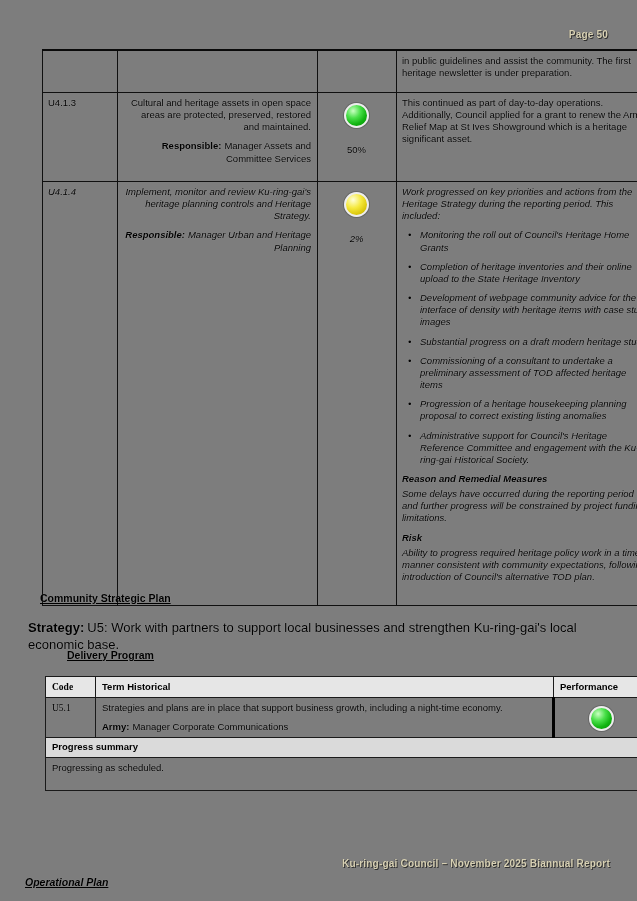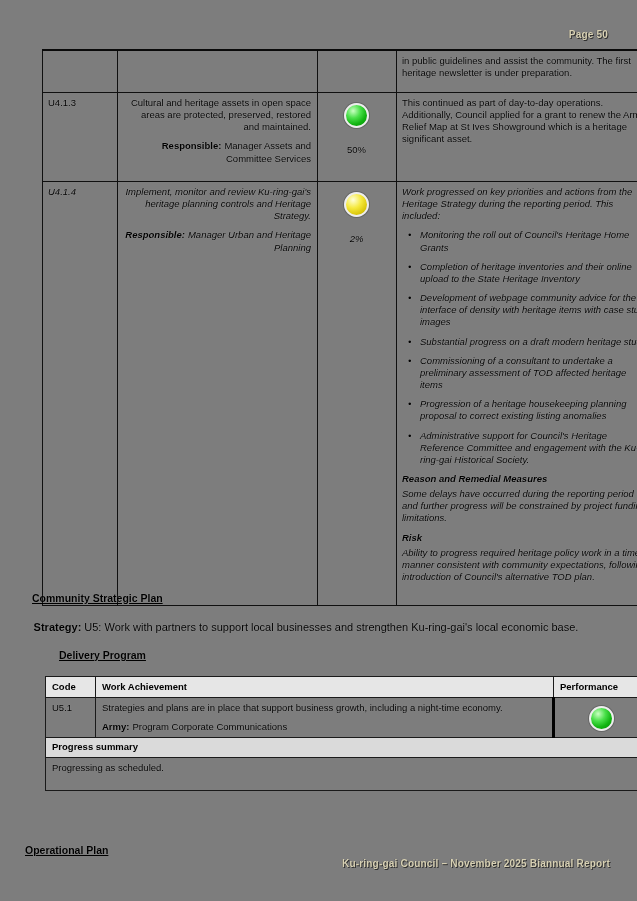--- a/index.html
+++ b/index.html
@@ -45,40 +45,39 @@
   .para{margin:0 0 7px 0;}
   .bullets{margin:0 0 6px 0;padding:0 0 0 6px;list-style:none;}
   .bullets li{
     margin:0 0 7px 0;padding-left:12px;position:relative;
   }
   .bullets li::before{content:"\2022";position:absolute;left:0;top:0;}
   .subhead{font-weight:bold;margin:2px 0 3px 0;}
 
   
   .heading{
-    position:absolute;left:32px;font-size:10.5px;font-weight:bold;
+    position:absolute;left:40px;font-size:10.5px;font-weight:bold;
     text-decoration:underline;text-shadow:0 0 1px rgba(255,255,255,.3);
   }
   .h-csp{top:592px;}
   .h-dp{top:649px;padding-left:27px;}
-  .h-op{top:844px;left:25px;}
+  .h-op{top:876px;left:25px;font-style:italic;}
   .strategy-line{
-    position:absolute;left:16px;top:620px;width:580px;font-size:11px;line-height:1.3;
+    position:absolute;left:28px;top:620px;width:580px;font-size:13px;line-height:1.3;
     text-shadow:0 0 1px rgba(255,255,255,.35);
-    text-align:center;
   }
 
   
   .delivery-table{position:absolute;left:45px;top:676px;width:563px;}
   .delivery-table td,.delivery-table th{
     border:1.2px solid #1a1a1a;vertical-align:top;text-align:left;
     padding:4px 6px;font-size:9.5px;line-height:1.28;
     text-shadow:0 0 1px rgba(255,255,255,.3);
   }
-  .d-code{width:37px;}
+  .d-code{width:37px;font-family:Liberation Serif, serif;}
   .d-term{width:445px;}
   .d-perf{width:81px;}
   .delivery-table th{background:#e6e6e6;font-weight:bold;text-shadow:none;}
   .delivery-table .perf-cell{border-left:3px solid #000;text-align:center;}
   .delivery-table .perf-cell .orb{margin-top:4px;}
   .progress-summary-row td{background:#dadada;font-weight:bold;text-shadow:none;padding:3px 6px;}
   .progress-text-row td{height:24px;}
 </style>
 </head>
 <body>
@@ -148,29 +147,29 @@
 <div class="strategy-line">
   <span class="lbl">Strategy:</span><span>U5: Work with partners to support local businesses and strengthen Ku-ring-gai's local economic base.</span>
 </div>
 
 <div class="heading h-dp">Delivery Program</div>
 
 <table class="delivery-table">
   <tbody>
       <tr>
     <th class="d-code">Code</th>
-    <th class="d-term">Work Achievement</th>
+    <th class="d-term">Term Historical</th>
     <th class="d-perf">Performance</th>
   </tr>
   <tr>
     <td class="d-code">U5.1</td>
     <td class="d-term">
       <div class="para">Strategies and plans are in place that support business growth, including a night-time economy.</div>
       <div>
-        <span class="lbl">Army:</span><span>Program Corporate Communications</span>
+        <span class="lbl">Army:</span><span>Manager Corporate Communications</span>
       </div>
     </td>
     <td class="d-perf perf-cell">
       <div class="orb green"></div>
     </td>
   </tr>
   <tr class="progress-summary-row">
     <td colspan="3">Progress summary</td>
   </tr>
   <tr class="progress-text-row">

